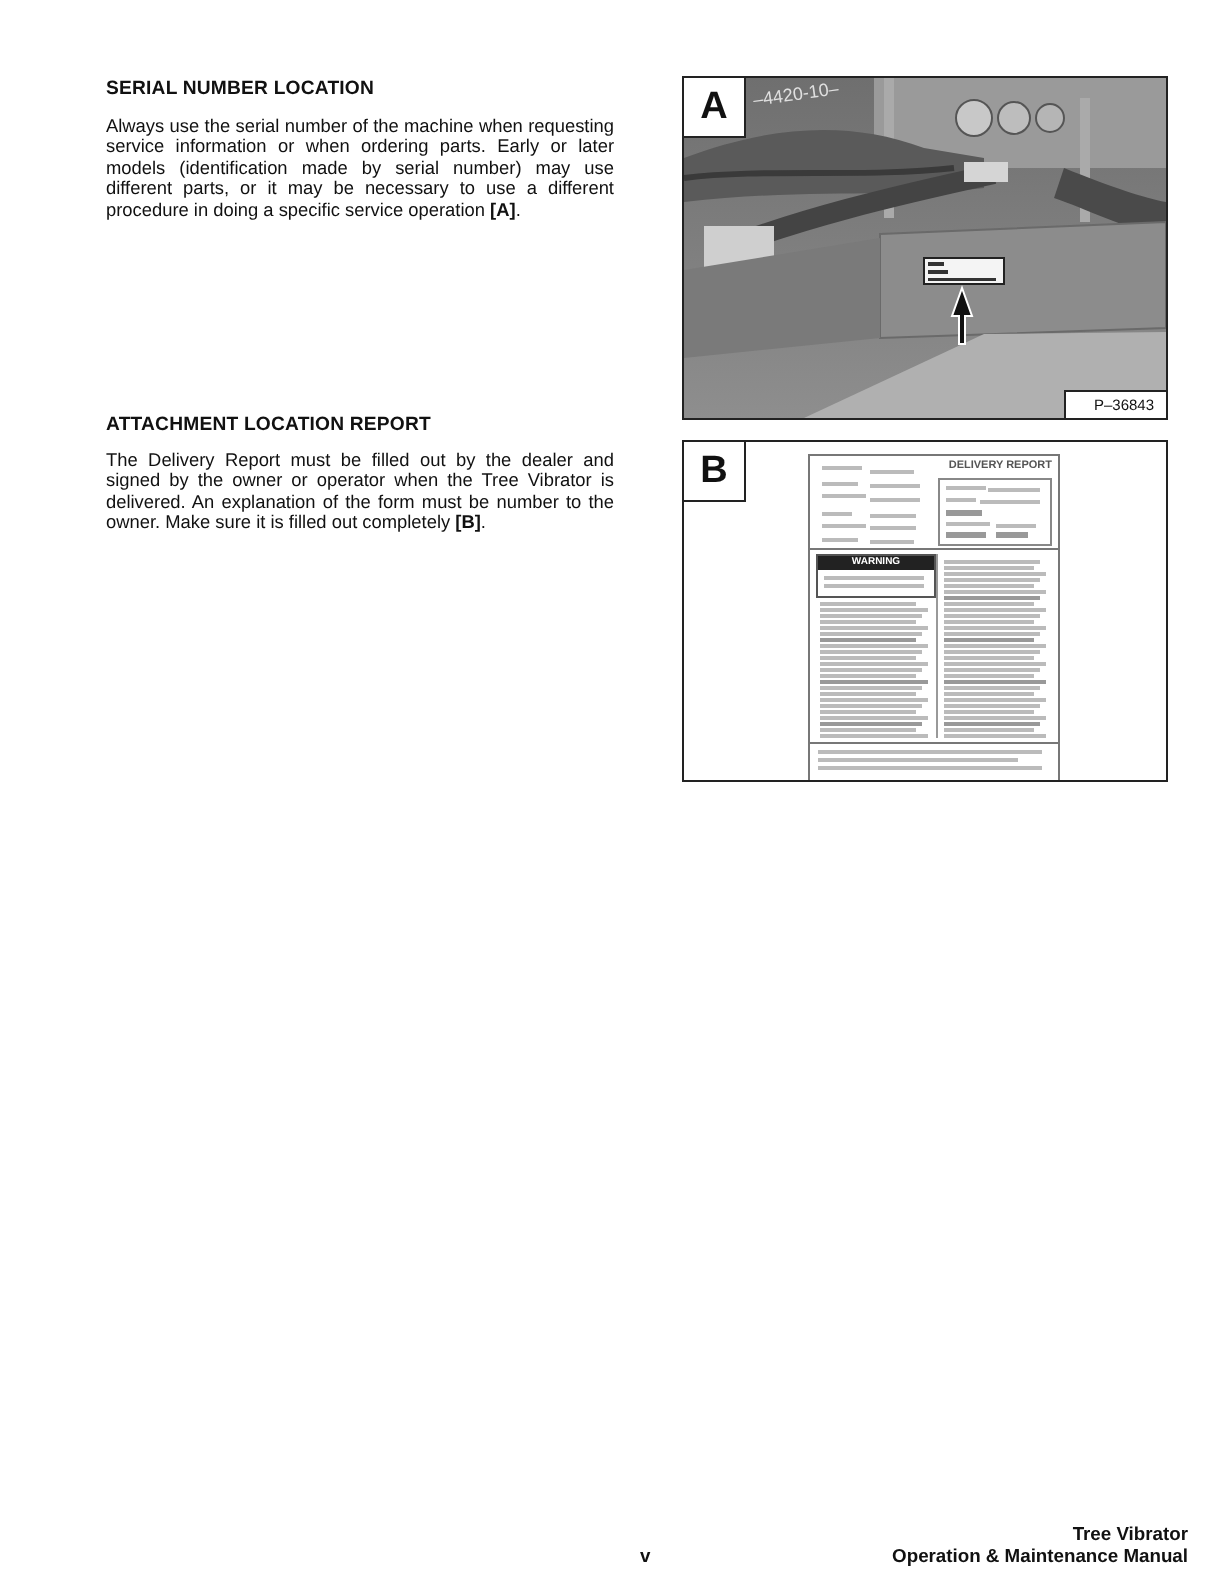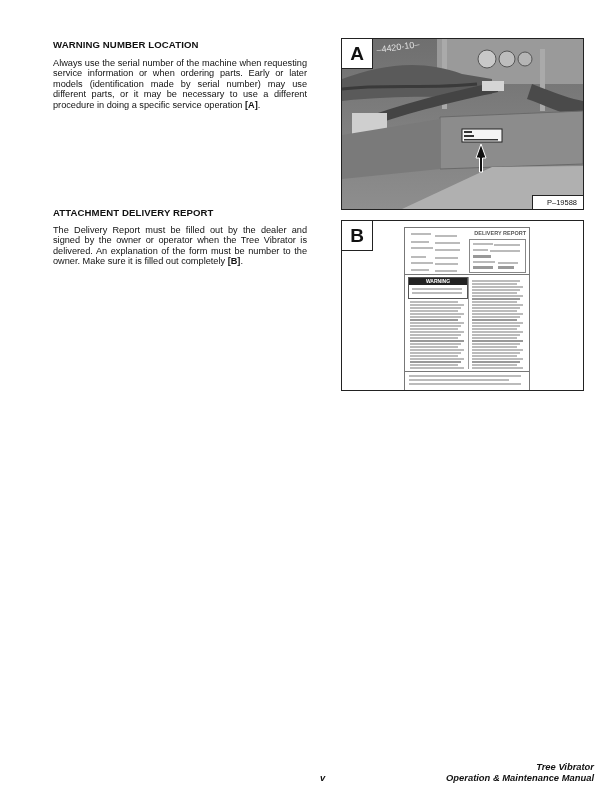--- a/index.html
+++ b/index.html
@@ -3,32 +3,32 @@
 <meta charset="utf-8">
 <style>
   html,body{margin:0;padding:0;background:#fff;}
   body{width:612px;height:792px;position:relative;overflow:hidden;font-family:"Liberation Sans",sans-serif;color:#111;}
   .h{position:absolute;font-weight:bold;font-size:9.6px;letter-spacing:0.1px;}
   .p{position:absolute;font-size:9.2px;line-height:10.4px;text-align:justify;}
   .p b{font-weight:bold;}
   .fig{position:absolute;border:1px solid #222;background:#fff;overflow:hidden;}
   .lbl{position:absolute;left:0;top:0;width:30px;height:29px;border-right:1px solid #222;border-bottom:1px solid #222;background:#fff;font-weight:bold;font-size:19px;text-align:center;line-height:29px;z-index:3;}
   .ref{position:absolute;right:0;bottom:0;border-left:1px solid #222;border-top:1px solid #222;background:#fff;font-size:7.5px;padding:2px 6px 2px 14px;z-index:3;}
-  .foot{position:absolute;font-weight:bold;font-size:9.4px;font-style:italic;}
+  .foot{position:absolute;font-weight:bold;font-size:9.4px;}
   .form{position:absolute;left:62px;top:6px;width:124px;height:162px;border:1px solid #777;background:#fff;}
   .bar{position:absolute;height:2px;background:#bbb;}
   .bar.d{background:#999;}
 </style>
 </head>
 <body>
 
-<div class="h" style="left:53px;top:39px;">WARNING NUMBER LOCATION</div>
+<div class="h" style="left:53px;top:39px;">SERIAL NUMBER LOCATION</div>
 <div class="p" style="left:53px;top:58px;width:254px;"><span>Always use the serial number of the machine when requesting service information or when ordering parts. Early or later models (identification made by serial number) may use different parts, or it may be necessary to use a different procedure in doing a specific service operation</span> <b>[A]</b><span>.</span></div>
 
-<div class="h" style="left:53px;top:207px;">ATTACHMENT DELIVERY REPORT</div>
+<div class="h" style="left:53px;top:207px;">ATTACHMENT LOCATION REPORT</div>
 <div class="p" style="left:53px;top:225px;width:254px;"><span>The Delivery Report must be filled out by the dealer and signed by the owner or operator when the Tree Vibrator is delivered. An explanation of the form must be number to the owner. Make sure it is filled out completely</span> <b>[B]</b><span>.</span></div>
 
 <div class="fig" style="left:341px;top:38px;width:241px;height:170px;background:#8a8a8a;">
   <div class="lbl">A</div>
   <svg width="241" height="170" style="position:absolute;left:0;top:0;">
     <defs>
       <linearGradient id="bg" x1="0" y1="0" x2="0" y2="1">
         <stop offset="0" stop-color="#6f6f6f"></stop>
         <stop offset="1" stop-color="#8e8e8e"></stop>
       </linearGradient>
@@ -54,21 +54,21 @@
     <path d="M0 96 L98 80 L98 130 L0 140 Z" fill="#7a7a7a"></path>
     <path d="M60 170 L150 128 L241 127 L241 170 Z" fill="#b0b0b0"></path>
 
     <rect x="120" y="90" width="40" height="13" fill="#f4f4f4" stroke="#222" stroke-width="1"></rect>
     <rect x="122" y="92" width="8" height="2" fill="#333"></rect>
     <rect x="122" y="96" width="10" height="2" fill="#333"></rect>
     <rect x="122" y="100" width="34" height="1.5" fill="#333"></rect>
 
     <path d="M139 105 L134 119 L137.5 119 L137.5 133 L140.5 133 L140.5 119 L144 119 Z" fill="#111" stroke="#fff" stroke-width="1"></path>
   </svg>
-  <div class="ref">P–19588</div>
+  <div class="ref">P–36843</div>
 </div>
 
 <div class="fig" style="left:341px;top:220px;width:241px;height:169px;">
   <div class="lbl">B</div>
   <div class="form">
     <div style="position:absolute;right:3px;top:2px;font-size:5.5px;font-weight:bold;color:#555;">DELIVERY REPORT</div>
 
     <div class="bar" style="left:6px;top:5px;width:20px;"></div>
       <div class="bar" style="left:30px;top:7px;width:22px;"></div>
     <div class="bar" style="left:6px;top:13px;width:18px;"></div>

